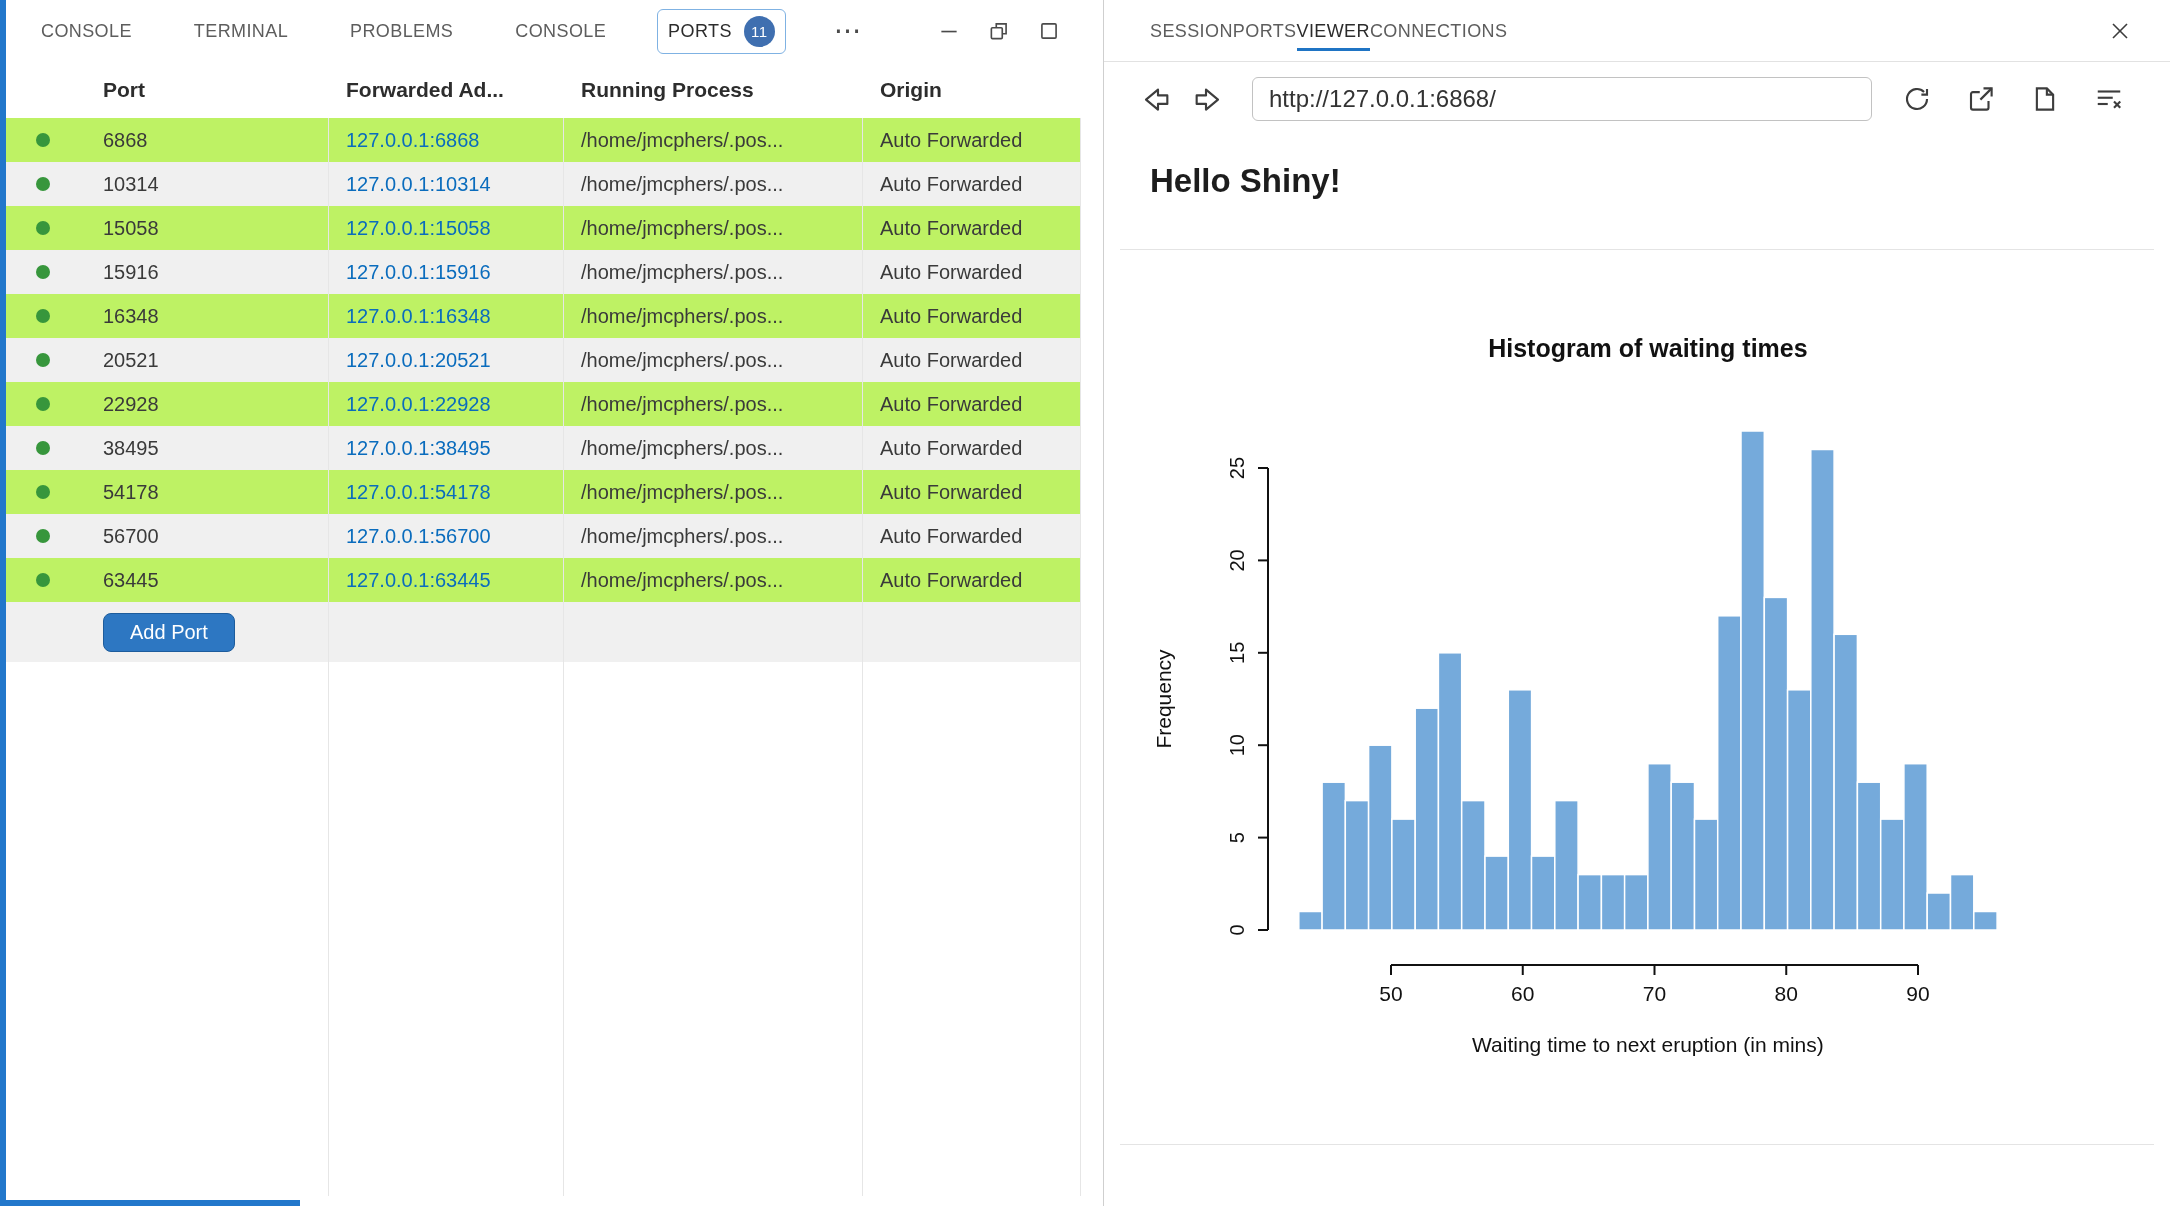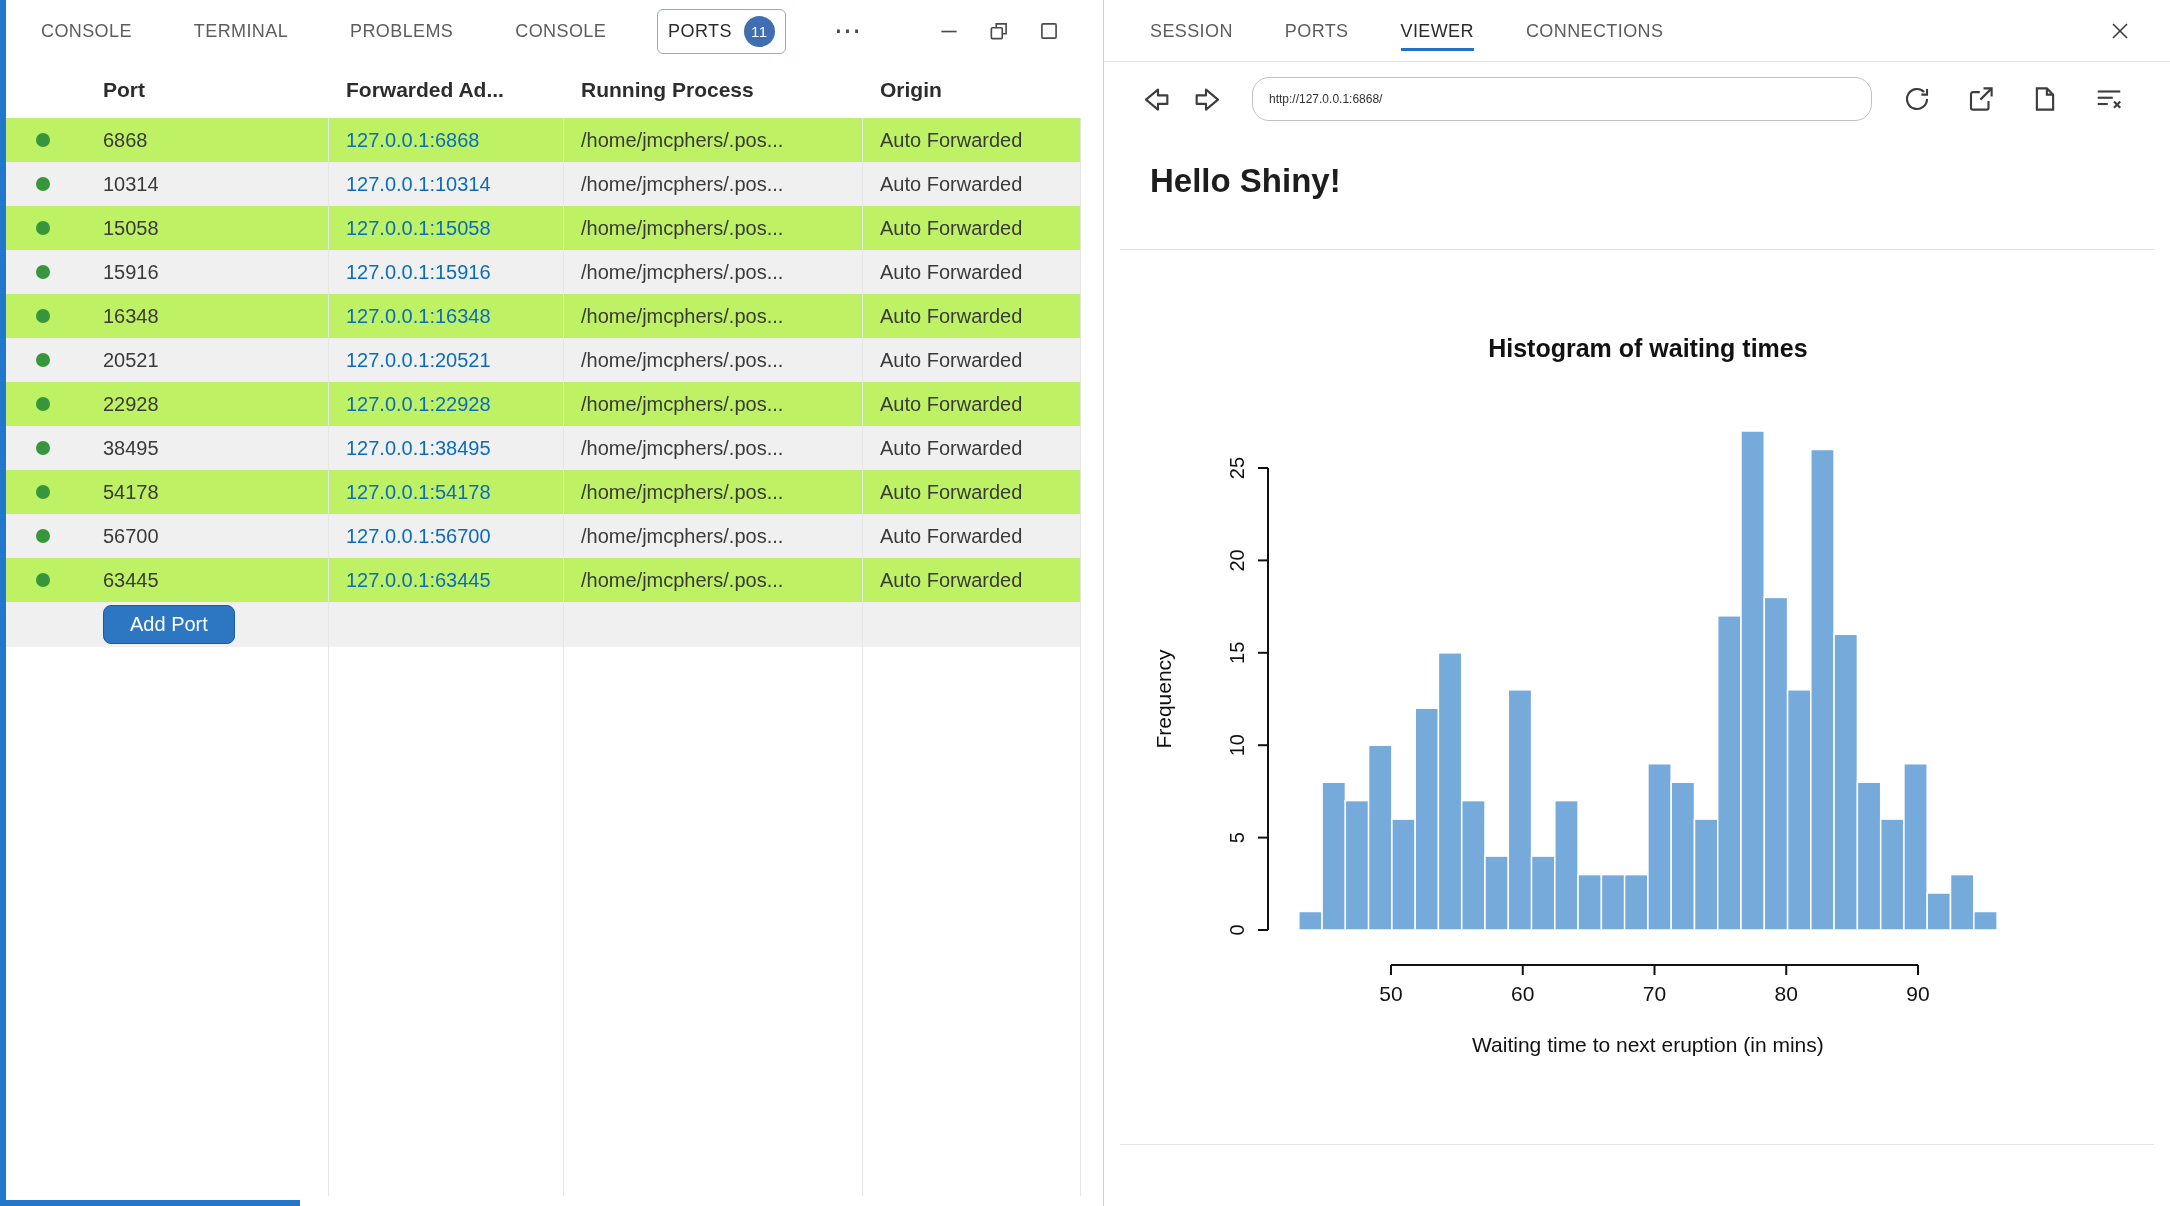--- a/index.html
+++ b/index.html
@@ -35,40 +35,40 @@
   .win-controls svg{display:block}
 
   .thead,.prow,.addrow{display:grid;grid-template-columns:85px 243px 235px 299px 218px;align-items:center;width:1080px}
   .thead{height:56px;font-weight:bold;font-size:21px;color:#2d2d2d}
   .prow{height:44px;font-size:20px;color:#3a3a3a;background:#bef264}
   .prow.alt{background:var(--stripe)}
   .cell{padding-left:18px;white-space:nowrap;overflow:hidden;text-overflow:ellipsis}
   .dotcell{display:flex;justify-content:center}
   .dot{width:14px;height:14px;border-radius:50%;background:var(--green)}
   .addr{color:var(--link)}
-  .addrow{height:45px;background:var(--stripe)}
+  .addrow{height:60px;background:var(--stripe)}
   .add-port{grid-column:2;justify-self:start;margin-left:18px;background:var(--btn);
     border:1px solid var(--btnb);color:#fff;font-size:20px;font-family:inherit;
     padding:7px 26px;border-radius:8px}
   .colsep{position:absolute;top:118px;bottom:10px;width:1px;background:var(--sep);z-index:2}
 
   
   .right-panel{position:absolute;left:1103px;top:0;width:1067px;height:1206px;background:#fff;
     border-left:1px solid #cfcfcf}
-  .rtabs{display:flex;align-items:center;height:62px;padding-left:46px;gap:52px;border-bottom:1px solid #e2e2e2}
+  .rtabs{display:flex;align-items:center;height:62px;padding-left:46px;border-bottom:1px solid #e2e2e2}
   .rtab{font-size:18px;letter-spacing:.4px;color:var(--tabgray);padding:10px 0 6px;
         border-bottom:3px solid transparent;white-space:nowrap}
   .rtab.active{color:#2b2b2b;border-bottom-color:#1f74c4}
   .close-btn{margin-left:auto;margin-right:38px;display:flex}
 
   .toolbar{display:flex;align-items:center;height:74px;padding-left:36px}
   .nav-btn{display:flex}
   .nav-btn+.nav-btn{margin-left:20px}
-  .url-input{margin-left:28px;width:620px;height:44px;border:1px solid #c2c2c2;border-radius:17px;
-    padding:0 16px;font-size:12px;color:#333;font-family:inherit;outline:none;background:#fff;cursor:text}
+  .url-input{margin-left:28px;width:620px;height:44px;border:1px solid #c2c2c2;border-radius:6px;
+    padding:0 16px;font-size:24px;color:#333;font-family:inherit;outline:none;background:#fff;cursor:text}
   .tool-icons{display:flex;align-items:center;gap:34px;margin-left:30px}
   .tool-icons svg{display:block}
 
   .content{position:relative;height:1070px}
   .viewer-heading{position:absolute;left:46px;top:26px;font-size:33px;font-weight:700;color:#1d1d1d}
   .hr{position:absolute;left:16px;right:16px;height:1px;background:#e4e4e4}
   .hr1{top:113px}
   .hr2{top:1008px}
   svg.chart{position:absolute;left:0;top:164px}
   svg.chart text{font-family:"Liberation Sans",sans-serif}

